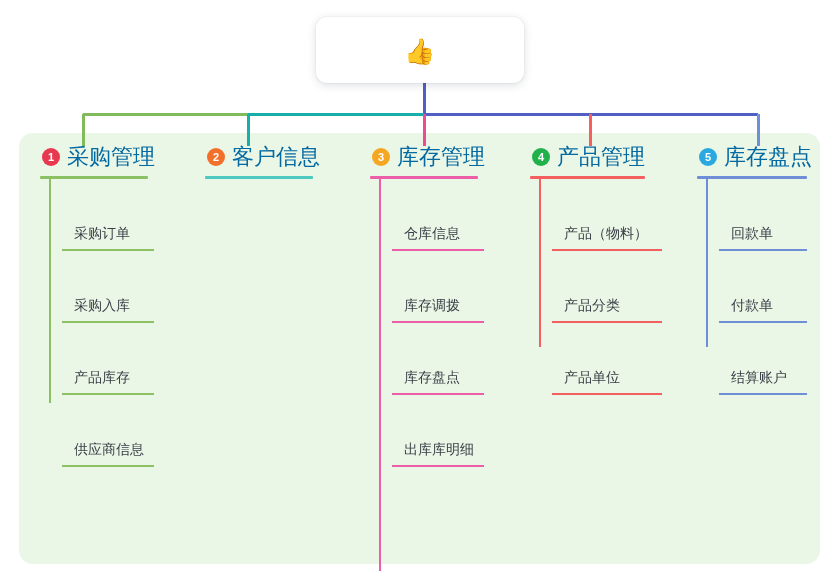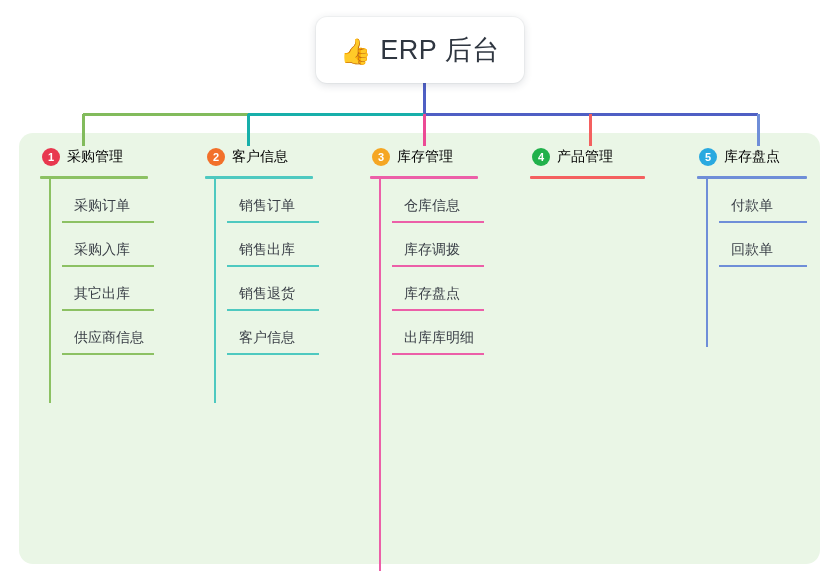--- a/index.html
+++ b/index.html
@@ -81,22 +81,22 @@
     width: 18px; height: 18px;
     border-radius: 50%;
     color: #ffffff;
     font-size: 11px;
     line-height: 18px;
     text-align: center;
     font-weight: 700;
     flex: 0 0 auto;
   }
   .col-title {
-    font-size: 14px;
-    color: #000000;
+    font-size: 22px;
+    color: #0369a1;
     white-space: nowrap;
   }
   .col-rule {
     height: 3px;
     border-radius: 1px;
     margin-top: 5px;
   }
 
   
   .leaves {
@@ -105,21 +105,21 @@
     margin-top: 0px;
   }
   .spine {
     position: absolute;
     left: 9px;
     top: 0;
     width: 2px;
   }
   .leaf {
     position: relative;
-    height: 44px;
+    height: 72px;
   }
   .leaf-label {
     position: absolute;
     left: 12px;
     bottom: 8px;
     font-size: 14px;
     color: #3a3f47;
     white-space: nowrap;
   }
   .leaf-rule {
@@ -143,75 +143,55 @@
       <line x1="424" y1="114" x2="758" y2="114" stroke="#4f5fc4" stroke-width="3" shape-rendering="crispEdges"></line>
       <line x1="83" y1="114" x2="83" y2="146" stroke="#82bb5c" stroke-width="3" shape-rendering="crispEdges"></line>
       <line x1="248" y1="114" x2="248" y2="146" stroke="#17afaa" stroke-width="3" shape-rendering="crispEdges"></line>
       <line x1="424" y1="114" x2="424" y2="146" stroke="#ec4a95" stroke-width="3" shape-rendering="crispEdges"></line>
       <line x1="590" y1="114" x2="590" y2="146" stroke="#f4605f" stroke-width="3" shape-rendering="crispEdges"></line>
       <line x1="758" y1="114" x2="758" y2="146" stroke="#6f8ed8" stroke-width="3" shape-rendering="crispEdges"></line>
     </svg>
 
   <div class="root-card">
     <span class="root-emoji">👍</span>
-    <span class="root-label">ERP 后台</span>
   </div>
 
   <div id="columns-host">
       <div class="column" style="left: 40px;">
         <div class="col-head">
           <span class="badge" style="background: rgb(232, 56, 79);">1</span>
           <span class="col-title">采购管理</span>
         </div>
         <div class="col-rule" style="background: rgb(140, 193, 99); width: 108px;"></div>
         <div class="leaves">
           <div class="spine" style="background: rgb(140, 193, 99); height: 224px;"></div>
           <div class="leaf">
             <span class="leaf-label">采购订单</span>
             <div class="leaf-rule" style="background: rgb(140, 193, 99); width: 92px;"></div>
           </div>
           <div class="leaf">
             <span class="leaf-label">采购入库</span>
             <div class="leaf-rule" style="background: rgb(140, 193, 99); width: 92px;"></div>
           </div>
           <div class="leaf">
-            <span class="leaf-label">其它出库</span>
+            <span class="leaf-label">产品库存</span>
             <div class="leaf-rule" style="background: rgb(140, 193, 99); width: 92px;"></div>
           </div>
           <div class="leaf">
             <span class="leaf-label">供应商信息</span>
             <div class="leaf-rule" style="background: rgb(140, 193, 99); width: 92px;"></div>
           </div>
         </div>
       </div>
       <div class="column" style="left: 205px;">
         <div class="col-head">
           <span class="badge" style="background: rgb(242, 112, 42);">2</span>
           <span class="col-title">客户信息</span>
         </div>
         <div class="col-rule" style="background: rgb(78, 201, 192); width: 108px;"></div>
-        <div class="leaves">
-          <div class="spine" style="background: rgb(78, 201, 192); height: 224px;"></div>
-          <div class="leaf">
-            <span class="leaf-label">销售订单</span>
-            <div class="leaf-rule" style="background: rgb(78, 201, 192); width: 92px;"></div>
-          </div>
-          <div class="leaf">
-            <span class="leaf-label">销售出库</span>
-            <div class="leaf-rule" style="background: rgb(78, 201, 192); width: 92px;"></div>
-          </div>
-          <div class="leaf">
-            <span class="leaf-label">销售退货</span>
-            <div class="leaf-rule" style="background: rgb(78, 201, 192); width: 92px;"></div>
-          </div>
-          <div class="leaf">
-            <span class="leaf-label">客户信息</span>
-            <div class="leaf-rule" style="background: rgb(78, 201, 192); width: 92px;"></div>
-          </div>
-        </div>
       </div>
       <div class="column" style="left: 370px;">
         <div class="col-head">
           <span class="badge" style="background: rgb(245, 166, 35);">3</span>
           <span class="col-title">库存管理</span>
         </div>
         <div class="col-rule" style="background: rgb(236, 95, 168); width: 108px;"></div>
         <div class="leaves">
           <div class="spine" style="background: rgb(236, 95, 168); height: 392px;"></div>
           <div class="leaf">
@@ -231,34 +211,53 @@
             <div class="leaf-rule" style="background: rgb(236, 95, 168); width: 92px;"></div>
           </div>
         </div>
       </div>
       <div class="column" style="left: 530px;">
         <div class="col-head">
           <span class="badge" style="background: rgb(33, 177, 75);">4</span>
           <span class="col-title">产品管理</span>
         </div>
         <div class="col-rule" style="background: rgb(244, 96, 95); width: 115px;"></div>
+        <div class="leaves">
+          <div class="spine" style="background: rgb(244, 96, 95); height: 168px;"></div>
+          <div class="leaf">
+            <span class="leaf-label">产品（物料）</span>
+            <div class="leaf-rule" style="background: rgb(244, 96, 95); width: 110px;"></div>
+          </div>
+          <div class="leaf">
+            <span class="leaf-label">产品分类</span>
+            <div class="leaf-rule" style="background: rgb(244, 96, 95); width: 110px;"></div>
+          </div>
+          <div class="leaf">
+            <span class="leaf-label">产品单位</span>
+            <div class="leaf-rule" style="background: rgb(244, 96, 95); width: 110px;"></div>
+          </div>
+        </div>
       </div>
       <div class="column" style="left: 697px;">
         <div class="col-head">
           <span class="badge" style="background: rgb(41, 169, 224);">5</span>
           <span class="col-title">库存盘点</span>
         </div>
         <div class="col-rule" style="background: rgb(111, 142, 216); width: 110px;"></div>
         <div class="leaves">
           <div class="spine" style="background: rgb(111, 142, 216); height: 168px;"></div>
           <div class="leaf">
+            <span class="leaf-label">回款单</span>
+            <div class="leaf-rule" style="background: rgb(111, 142, 216); width: 88px;"></div>
+          </div>
+          <div class="leaf">
             <span class="leaf-label">付款单</span>
             <div class="leaf-rule" style="background: rgb(111, 142, 216); width: 88px;"></div>
           </div>
           <div class="leaf">
-            <span class="leaf-label">回款单</span>
+            <span class="leaf-label">结算账户</span>
             <div class="leaf-rule" style="background: rgb(111, 142, 216); width: 88px;"></div>
           </div>
         </div>
       </div>
     </div>
 
 </div>
 
 </body></html>

